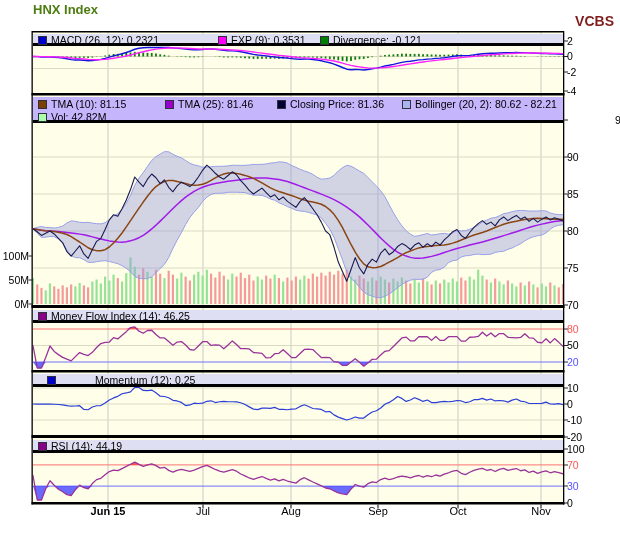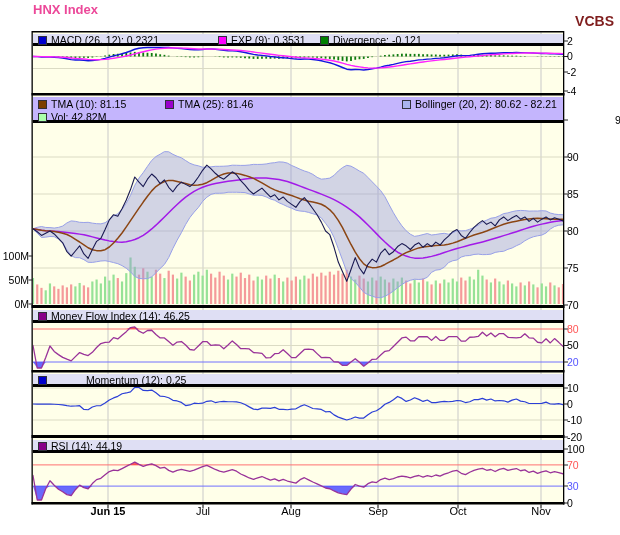--- a/index.html
+++ b/index.html
@@ -1,19 +1,19 @@
 <!DOCTYPE html>
 <html><head>
 <meta charset="utf-8">
 <style>
   html,body{margin:0;padding:0;background:#fff;}
   .stage{position:relative;width:620px;height:535px;background:#fff;overflow:hidden;
          font-family:"Liberation Sans","DejaVu Sans",sans-serif;}
   #chart{position:absolute;left:0;top:0;z-index:1;}
-  .title{position:absolute;left:33px;top:2px;font-size:13px;font-weight:bold;color:#ec4899;z-index:4;}
+  .title{position:absolute;left:33px;top:2px;font-size:13px;font-weight:bold;color:#4d7c0f;z-index:4;}
   .subtitle{position:absolute;left:33px;top:18px;font-size:11px;color:#111;z-index:4;}
   .brand{position:absolute;right:6px;top:13px;font-size:14px;font-weight:bold;color:#7f1d1d;z-index:4;}
   .legendbar{position:absolute;left:33px;width:530px;background:#DFDFF4;z-index:3;
              border-bottom:3px solid #000000;box-sizing:border-box;}
   .legenditem{position:absolute;display:flex;align-items:center;gap:4px;height:13px;
               font-size:10.5px;color:#000;white-space:nowrap;}
   .sq{width:7px;height:7px;border:1px solid #30303a;flex:0 0 auto;}
   .axlabel{position:absolute;font-size:10.5px;line-height:11px;z-index:2;color:#000;}
   .axright{left:567px;width:50px;text-align:left;}
   .axleft{left:0px;width:29px;text-align:right;}
@@ -399,37 +399,41 @@
       </div>
       <div class="legendbar" style="top: 96.5px; height: 26px; background: #c4b5fd; text-decoration: underline;">
         <div class="legenditem" style="left: 5px; top: 1px;">
           <span class="sq" style="background: rgb(123, 63, 0);"></span>
           <span>TMA (10): 81.15</span>
         </div>
         <div class="legenditem" style="left: 132px; top: 1px;">
           <span class="sq" style="background: rgb(153, 0, 204);"></span>
           <span>TMA (25): 81.46</span>
         </div>
+        <div class="legenditem" style="left: 244px; top: 1px;">
+          <span class="sq" style="background: rgb(0, 0, 51);"></span>
+          <span>Closing Price: 81.36</span>
+        </div>
         <div class="legenditem" style="left: 369px; top: 1px;">
           <span class="sq" style="background: rgb(170, 180, 238);"></span>
           <span>Bollinger (20, 2): 80.62 - 82.21</span>
         </div>
         <div class="legenditem" style="left: 5px; top: 14px;">
           <span class="sq" style="background: rgb(170, 255, 170);"></span>
           <span>Vol: 42.82M</span>
         </div>
       </div>
       <div class="legendbar" style="top: 309.5px; height: 13px; background: rgb(223, 223, 244);">
         <div class="legenditem" style="left: 5px; top: 0px;">
           <span class="sq" style="background: rgb(136, 0, 136);"></span>
           <span>Money Flow Index (14): 46.25</span>
         </div>
       </div>
       <div class="legendbar" style="top: 373.5px; height: 13px; background: rgb(223, 223, 244);">
-        <div class="legenditem" style="left: 5px; top: 0px; gap: 39px;">
+        <div class="legenditem" style="left: 14px; top: 0px; gap: 39px;">
           <span class="sq" style="background: rgb(0, 0, 204);"></span>
           <span>Momentum (12): 0.25</span>
         </div>
       </div>
       <div class="legendbar" style="top: 439.5px; height: 13px; background: rgb(223, 223, 244);">
         <div class="legenditem" style="left: 5px; top: 0px;">
           <span class="sq" style="background: rgb(136, 0, 136);"></span>
           <span>RSI (14): 44.19</span>
         </div>
       </div>

